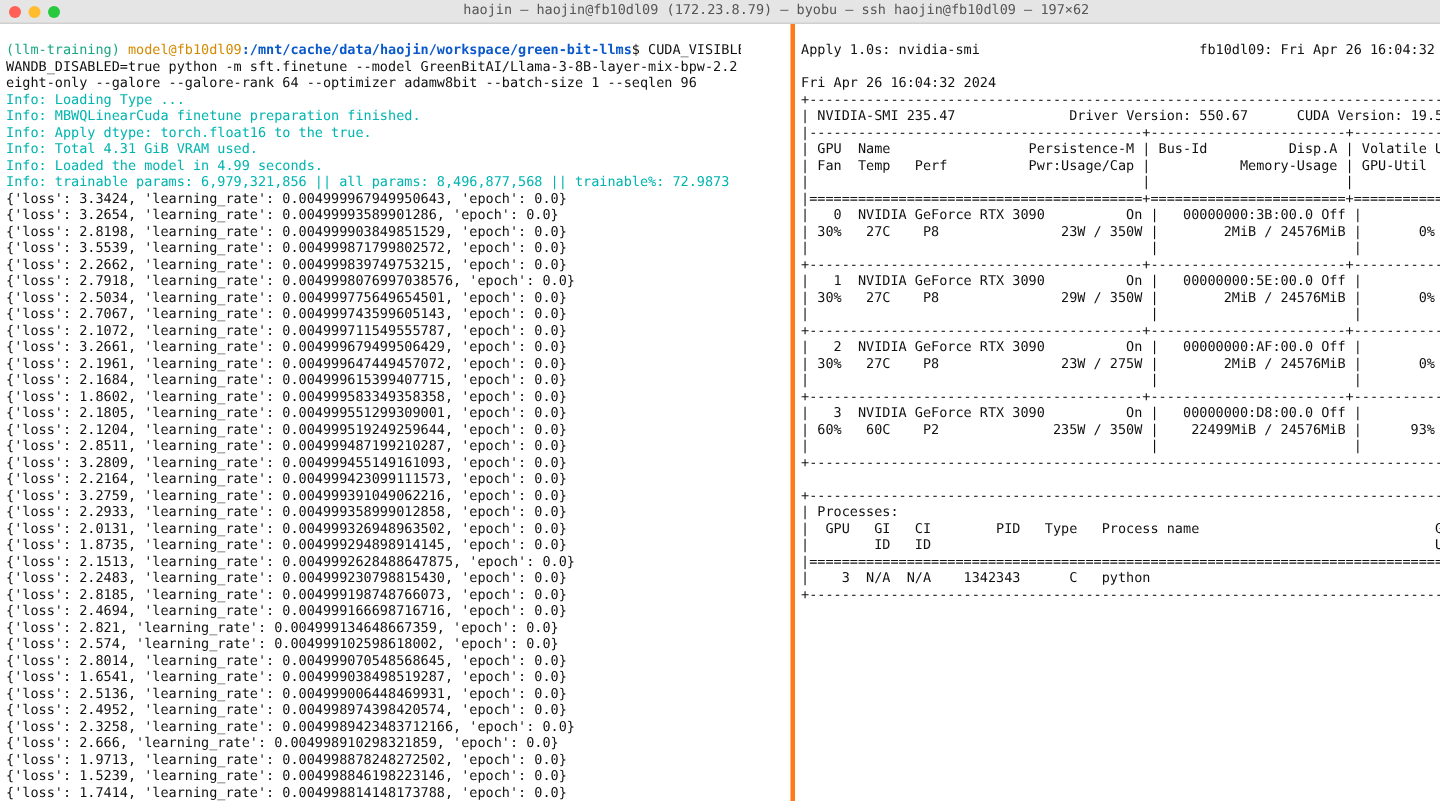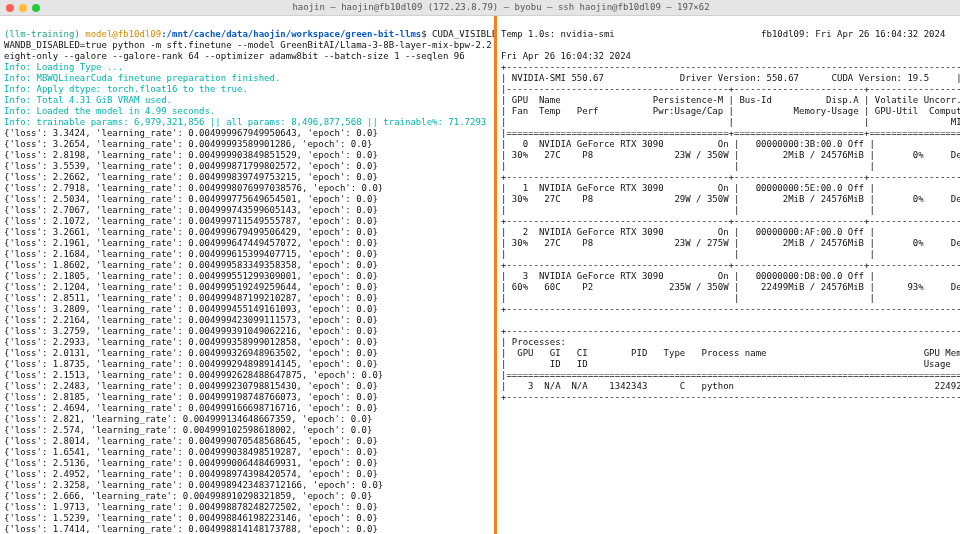--- a/index.html
+++ b/index.html
@@ -1,15 +1,15 @@
 <!DOCTYPE html>
 <html><head>
 <meta charset="utf-8">
 <style>
-  * { margin: 0; padding: 0; box-sizing: border-box; }
+  * { margin: 0; padding: 0; box-sizing: border-box; gap: 33px; }
   html, body {
     width: 960px; height: 534px;
     background: #ffffff;
     font-family: "Menlo", "Consolas", "DejaVu Sans Mono", monospace;
     font-size: 9px;
     line-height: 11px;
     color: #111;
     overflow: hidden;
   }
   .titlebar {
@@ -55,21 +55,21 @@
 
   <div class="pane pane-left">
 <span class="prompt-env">(llm-training)</span> <span class="prompt-host">model@fb10dl09</span><span class="prompt-path">:/mnt/cache/data/haojin/workspace/green-bit-llms</span><span class="white">$ CUDA_VISIBLE_DEVICES=3</span>
 <span class="white">WANDB_DISABLED=true python -m sft.finetune --model GreenBitAI/Llama-3-8B-layer-mix-bpw-2.2 --tune-qw
 eight-only --galore --galore-rank 64 --optimizer adamw8bit --batch-size 1 --seqlen 96</span>
 <span class="info">Info: Loading Type ...</span>
 <span class="info">Info: MBWQLinearCuda finetune preparation finished.</span>
 <span class="info">Info: Apply dtype: torch.float16 to the true.</span>
 <span class="info">Info: Total 4.31 GiB VRAM used.</span>
 <span class="info">Info: Loaded the model in 4.99 seconds.</span>
-<span class="info">Info: trainable params: 6,979,321,856 || all params: 8,496,877,568 || trainable%: 71.7293</span>
+<span class="info">Info: trainable params: 6,979,321,856 || all params: 8,496,877,568 || trainable%: 72.9873</span>
 <div id="train-block">{'loss': 3.3424, 'learning_rate': 0.004999967949950643, 'epoch': 0.0}
 {'loss': 3.2654, 'learning_rate': 0.00499993589901286, 'epoch': 0.0}
 {'loss': 2.8198, 'learning_rate': 0.004999903849851529, 'epoch': 0.0}
 {'loss': 3.5539, 'learning_rate': 0.004999871799802572, 'epoch': 0.0}
 {'loss': 2.2662, 'learning_rate': 0.004999839749753215, 'epoch': 0.0}
 {'loss': 2.7918, 'learning_rate': 0.0049998076997038576, 'epoch': 0.0}
 {'loss': 2.5034, 'learning_rate': 0.004999775649654501, 'epoch': 0.0}
 {'loss': 2.7067, 'learning_rate': 0.004999743599605143, 'epoch': 0.0}
 {'loss': 2.1072, 'learning_rate': 0.004999711549555787, 'epoch': 0.0}
 {'loss': 3.2661, 'learning_rate': 0.004999679499506429, 'epoch': 0.0}
@@ -102,25 +102,25 @@
 {'loss': 1.7414, 'learning_rate': 0.004998814148173788, 'epoch': 0.0}
 {'loss': 2.502, 'learning_rate': 0.004998782098124315, 'epoch': 0.0}
 {'loss': 2.8807, 'learning_rate': 0.004998750048075074, 'epoch': 0.0}
 {'loss': 2.8085, 'learning_rate': 0.004998717998025716, 'epoch': 0.0}
 {'loss': 2.0623, 'learning_rate': 0.004998685947976360, 'epoch': 0.0}
 </div>
 
 </div>
 
   <div class="pane pane-right smi">
-<span>Temp 1.0s: nvidia-smi</span>                           <span>fb10dl09: Fri Apr 26 16:04:32 2024</span>
+<span>Apply 1.0s: nvidia-smi</span>                           <span>fb10dl09: Fri Apr 26 16:04:32 2024</span>
 
 <span>Fri Apr 26 16:04:32 2024</span>
 <span class="hr">+-----------------------------------------------------------------------------------------+</span>
-| <span>NVIDIA-SMI 550.67</span>              <span>Driver Version: 550.67</span>      <span>CUDA Version: 19.5</span>     |
+| <span>NVIDIA-SMI 235.47</span>              <span>Driver Version: 550.67</span>      <span>CUDA Version: 19.5</span>     |
 |-----------------------------------------+------------------------+----------------------+
 <span>| GPU  Name                 Persistence-M | Bus-Id          Disp.A | Volatile Uncorr. ECC |</span>
 <span>| Fan  Temp   Perf          Pwr:Usage/Cap |           Memory-Usage | GPU-Util  Compute M. |</span>
 <span>|                                         |                        |               MIG M. |</span>
 |=========================================+========================+======================|
 <div id="gpu-block">|   0  NVIDIA GeForce RTX 3090          On |   00000000:3B:00.0 Off |                  N/A |
 | 30%   27C    P8               23W / 350W |        2MiB / 24576MiB |       0%     Default |
 |                                          |                        |                  N/A |
 +-----------------------------------------+------------------------+----------------------+
 |   1  NVIDIA GeForce RTX 3090          On |   00000000:5E:00.0 Off |                  N/A |

